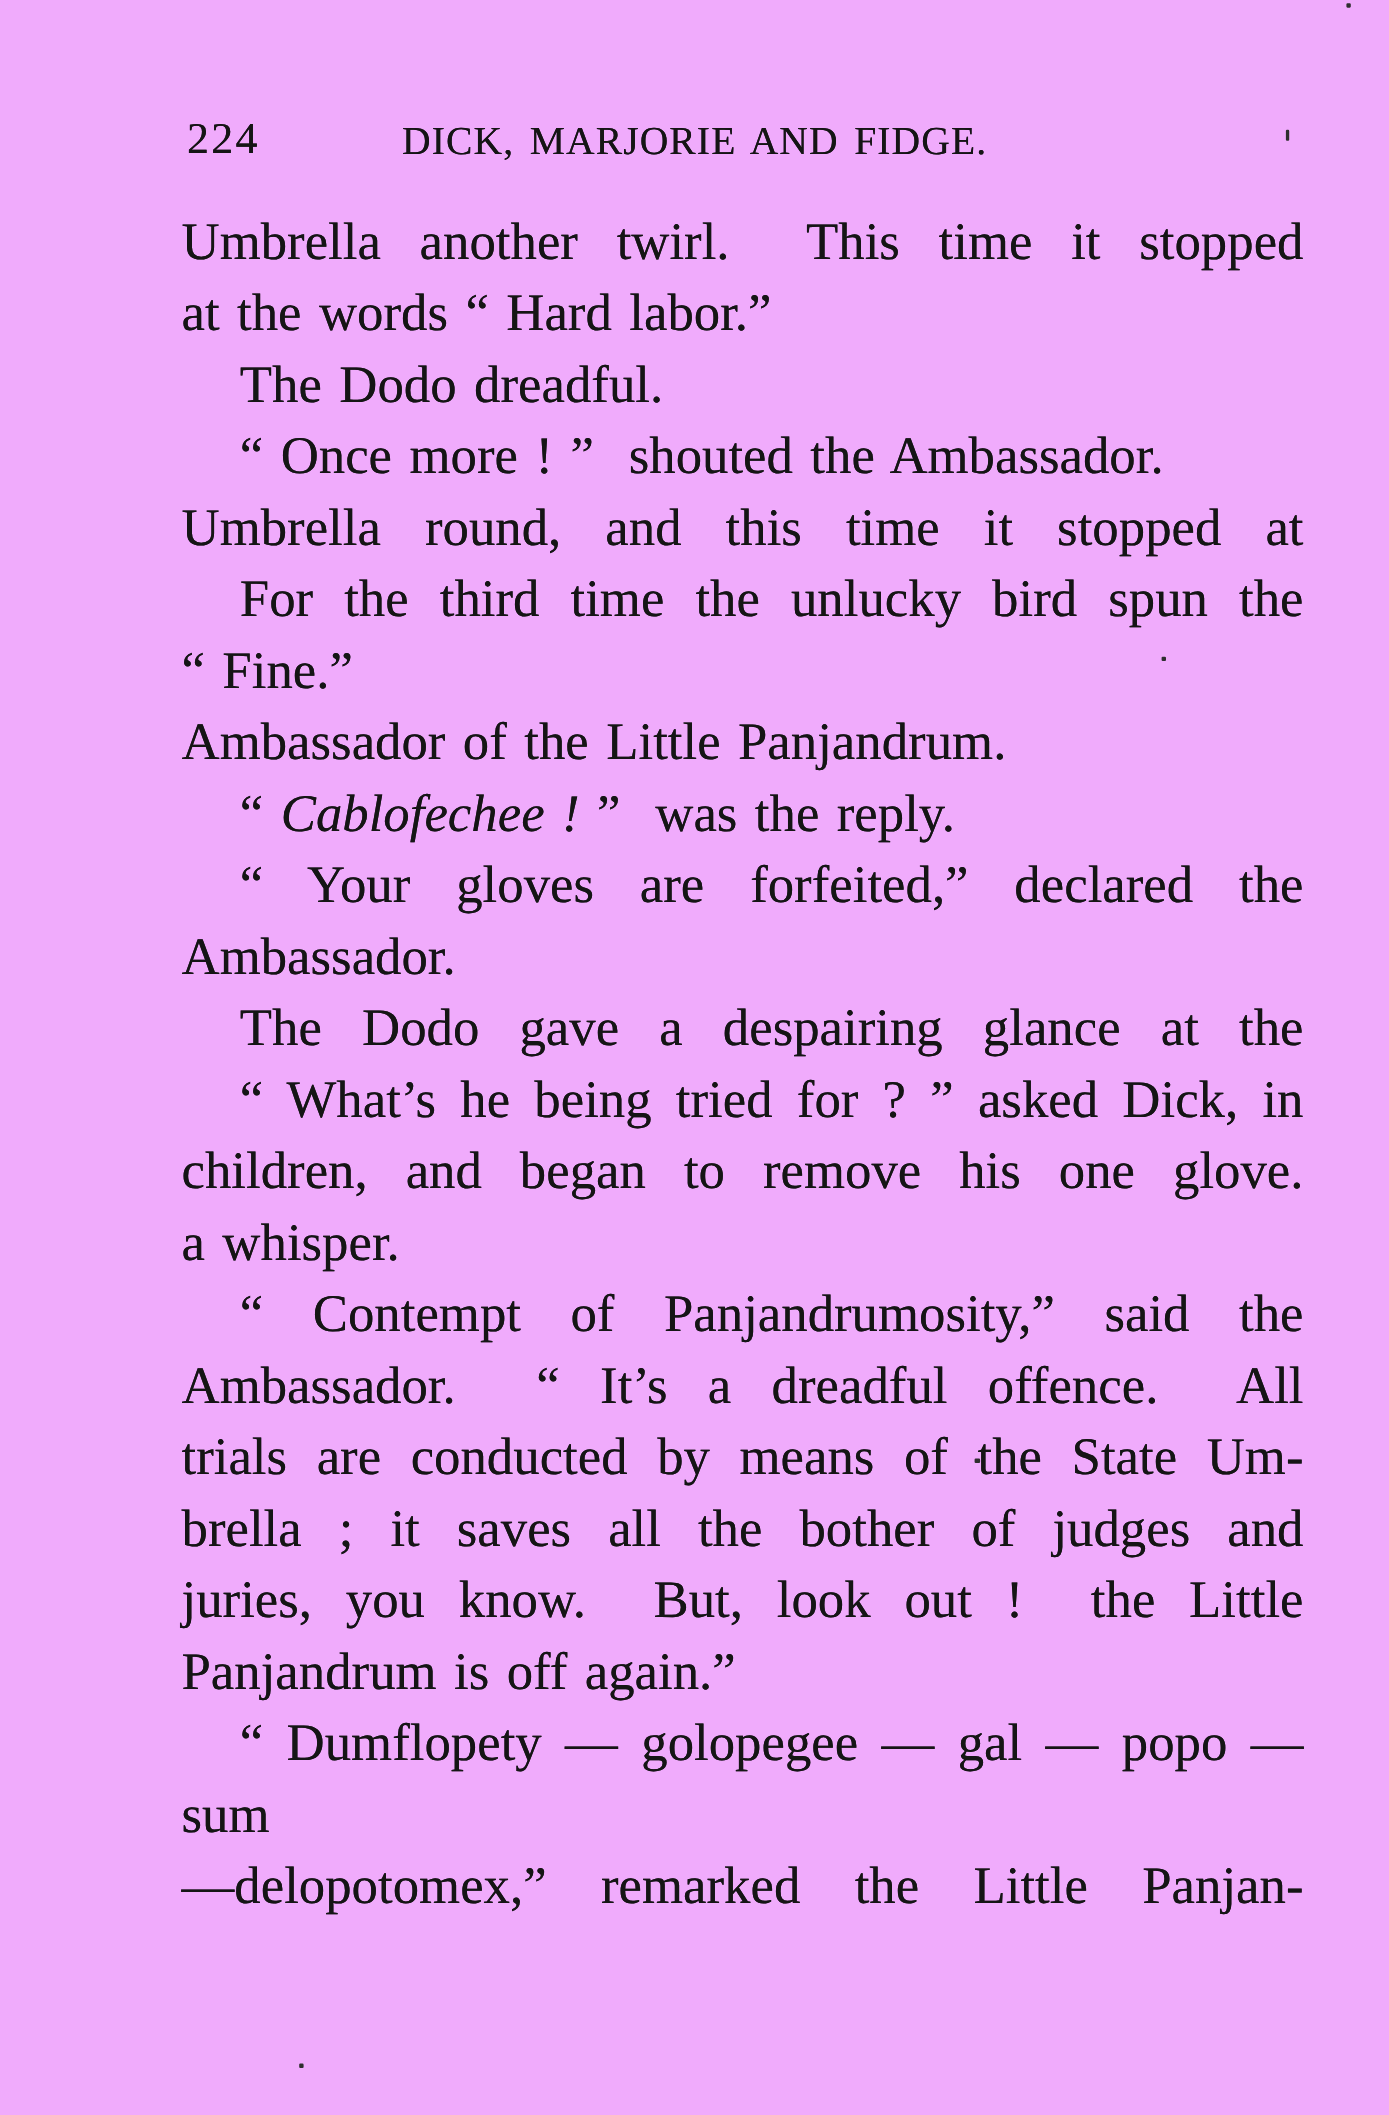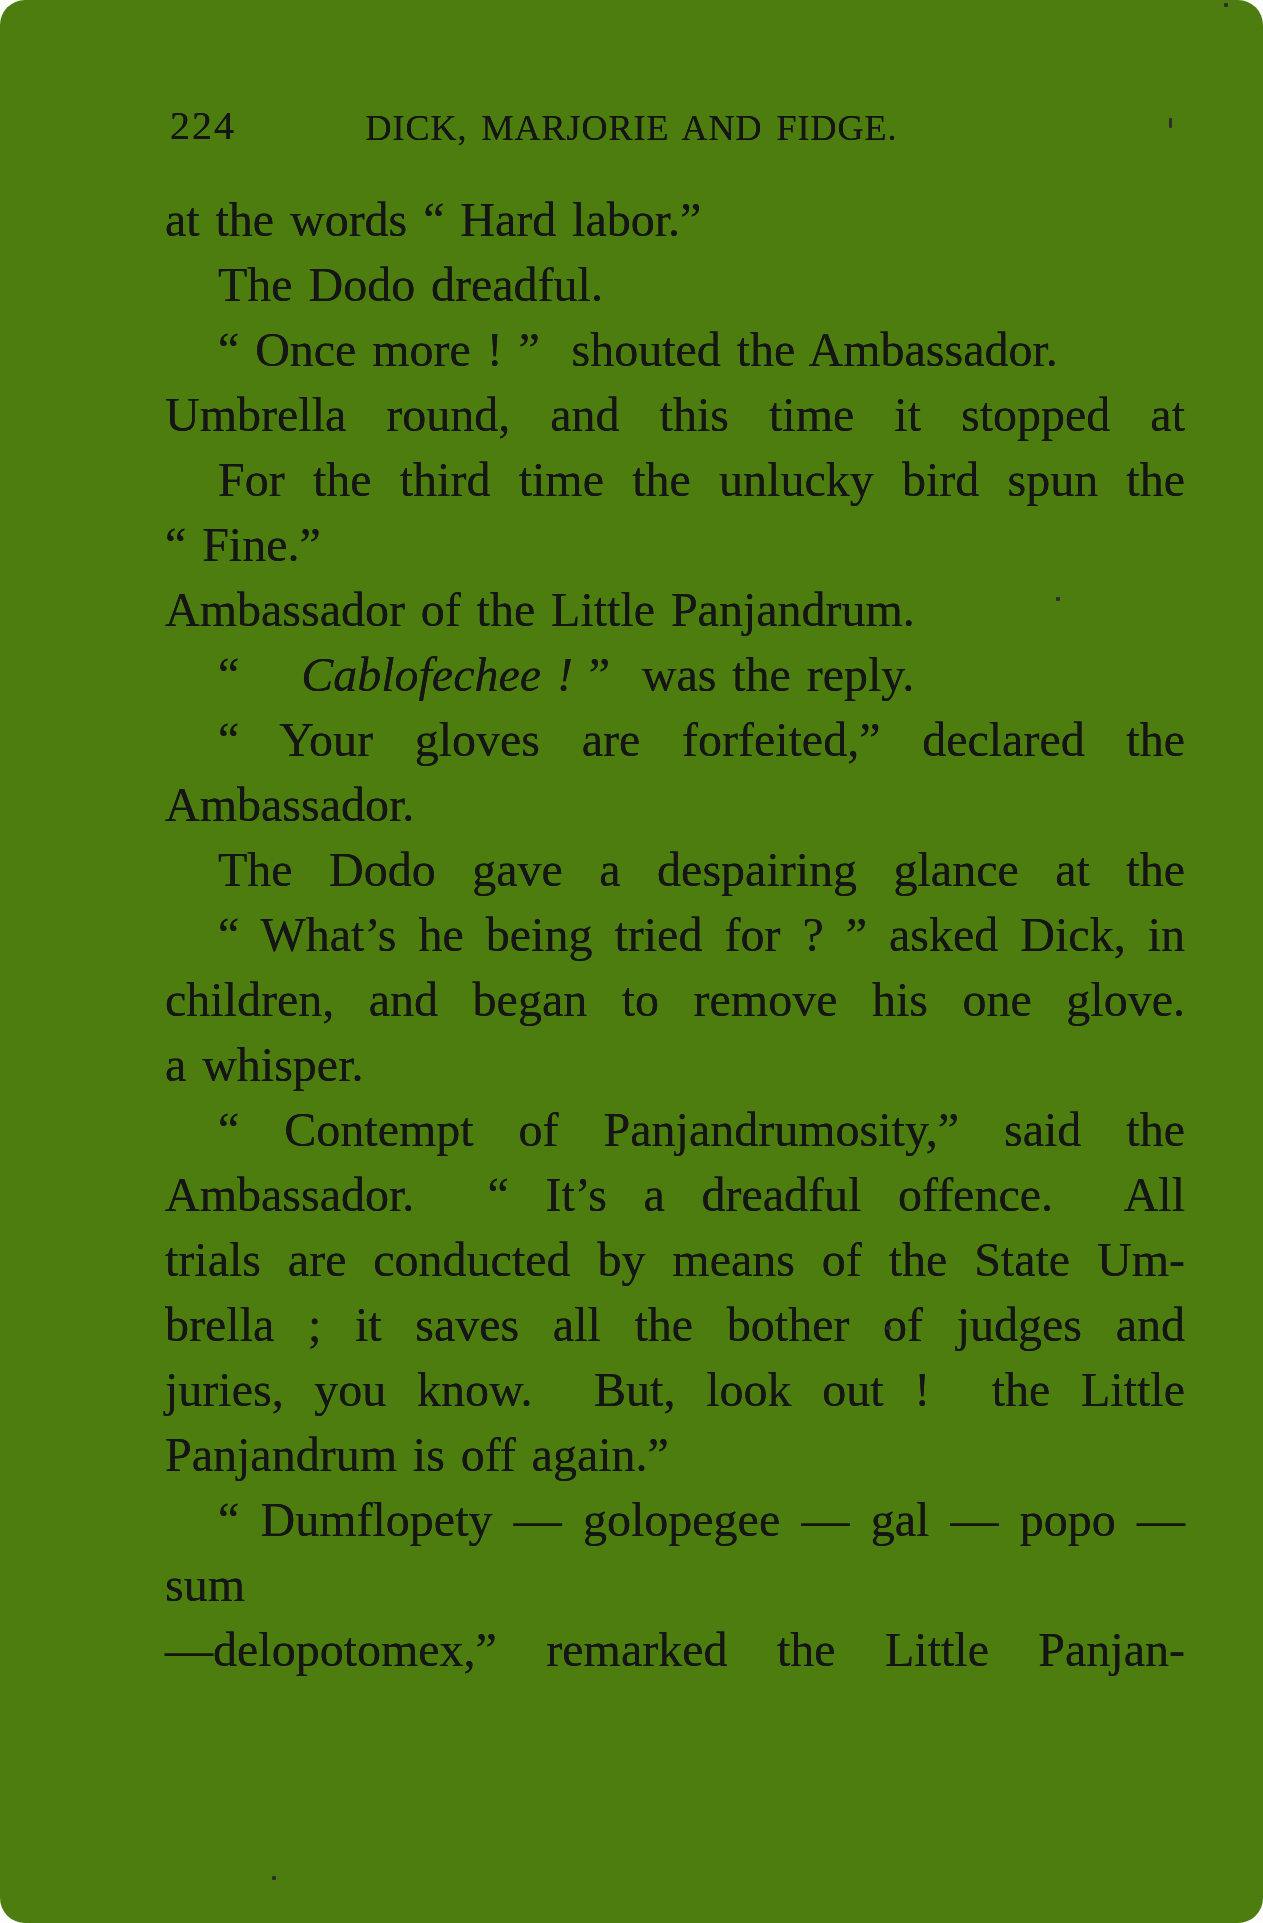--- a/index.html
+++ b/index.html
@@ -9,24 +9,23 @@
   body {
     width: 1263px;
     height: 1923px;
     background: #fdfdfc;
     position: relative;
     overflow: hidden;
   }
   .page {
     position: absolute;
     inset: 0;
-    background: #4d7c0f;
+    background: #f0abfc;
     color: #151515;
     font-family: "Liberation Serif", "DejaVu Serif", serif;
-    border-radius: 25px;
   }
   .pagenum {
     position: absolute;
     left: 170px;
     top: 106px;
     font-size: 40px;
     line-height: 1;
     letter-spacing: 2px;
     text-shadow: 0 0 0.6px rgba(0,0,0,0.85);
   }
@@ -59,38 +58,38 @@
   .line.just {
     white-space: normal;
     text-align: justify;
     text-align-last: justify;
   }
   .line.ind {
     text-indent: 53px;
   }
   .it {
     font-style: italic;
-    margin-left: 46px;
   }
   .speck {
     position: absolute;
     background: #2e2e2e;
     border-radius: 1px;
   }
 </style>
 </head>
 <body>
 
 <div class="page">
   <div>
     <span class="pagenum">224</span>
     <div class="running-title">DICK, MARJORIE AND FIDGE.</div>
   </div>
 
   <div class="text-block">
+      <div class="line just"><span>Umbrella another twirl.&nbsp; This time it stopped</span></div>
       <div class="line"><span>at the words “ Hard labor.”</span></div>
       <div class="line ind"><span>The Dodo dreadful.</span></div>
       <div class="line ind"><span>“ Once more ! ”&nbsp; shouted the Ambassador.</span></div>
       <div class="line just"><span>Umbrella round, and this time it stopped at</span></div>
       <div class="line ind just"><span>For the third time the unlucky bird spun the</span></div>
       <div class="line"><span>“ Fine.”</span></div>
       <div class="line"><span>Ambassador of the Little Panjandrum.</span></div>
       <div class="line ind"><span>“ </span><span class="it">Cablofechee !</span><span> ”&nbsp; was the reply.</span></div>
       <div class="line ind just"><span>“ Your gloves are forfeited,” declared the</span></div>
       <div class="line"><span>Ambassador.</span></div>

